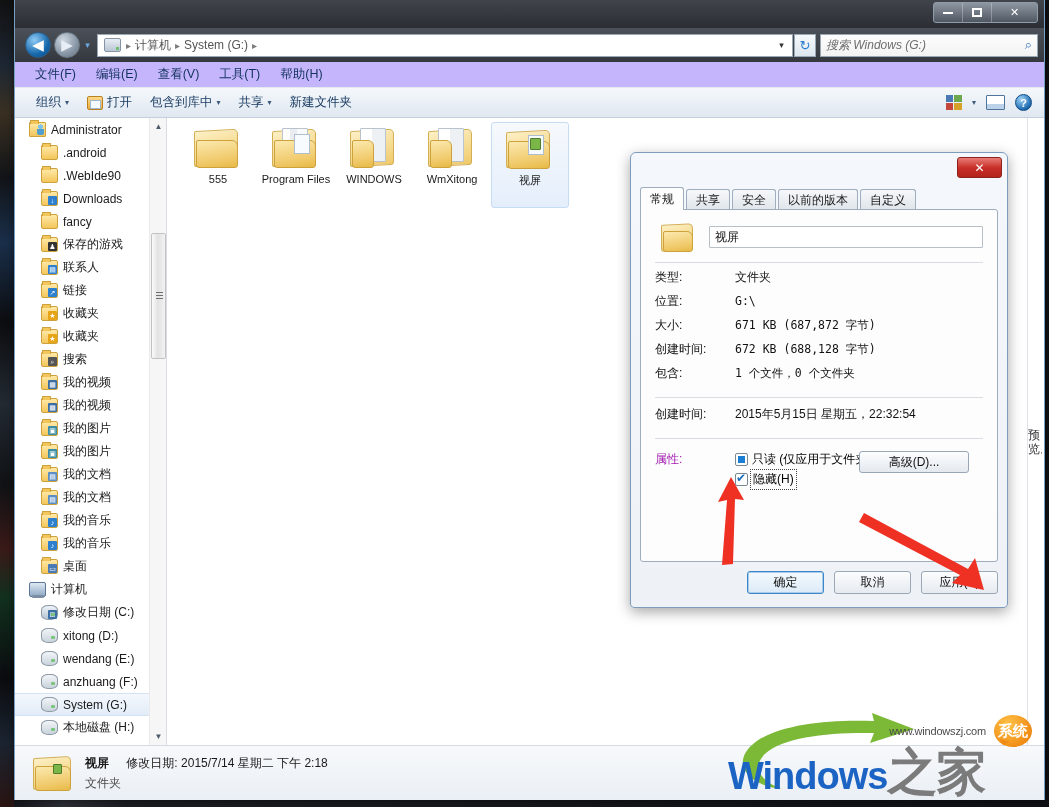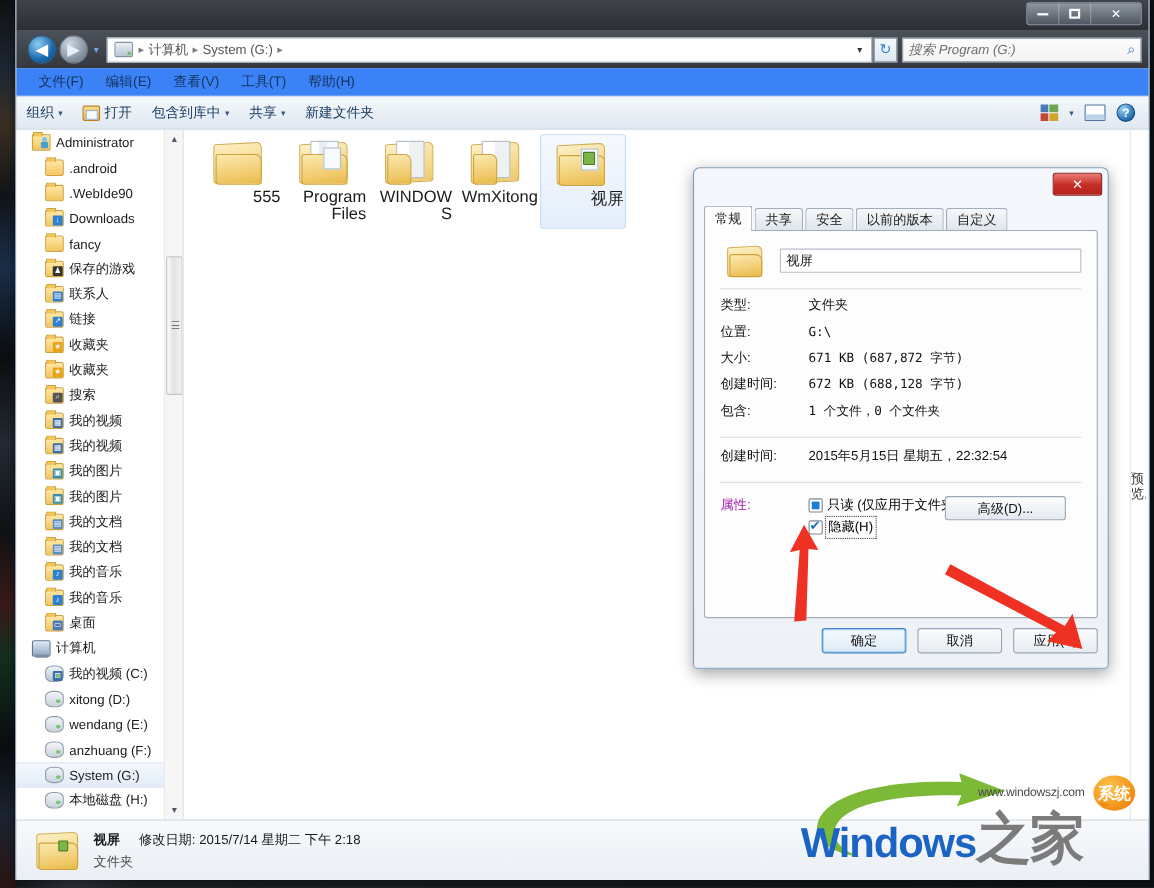--- a/index.html
+++ b/index.html
@@ -121,32 +121,32 @@
     background: linear-gradient(180deg,#fdfdfd,#f3f3f3);
     border: 1px solid #9aa7b5;
     display: flex; align-items: center; padding: 0 5px;
   }
   #searchph { flex:1; color:#6d6d6d; font-style: italic; font-size: 12px; }
   #searchicon { color:#3b77bb; font-size: 13px; }
 
   
   #menubar {
     position: absolute; left: 0; top: 62px; width: 100%; height: 26px;
-    background: #3b82f6;
+    background: #c4b5fd;
     border-bottom: 1px solid #e3e8ee;
     display: flex; align-items: center; padding-left: 10px;
   }
   .menu-item { padding: 2px 10px; color: #14335c; font-size: 12.5px; }
 
   
   #toolbar {
     position: absolute; left: 0; top: 88px; width: 100%; height: 30px;
     background: linear-gradient(180deg,#f4f8fb 0%, #e9eff6 55%, #dfe7f0 100%);
     border-bottom: 1px solid #c4d0de;
-    display: flex; align-items: center; 
+    display: flex; align-items: center; padding-left: 12px;
   }
   .tb-item {
     display: flex; align-items: center; gap: 4px;
     padding: 2px 9px; color: #17385f; font-size: 12.5px;
   }
   .caret { font-size: 8px; color: #3d5a7d; }
   .tb-openicon {
     width: 16px; height: 14px;
     background: linear-gradient(180deg,#ffd98a,#e9ac3f);
     border: 1px solid #b8821f; border-radius: 2px; position: relative;
@@ -314,21 +314,21 @@
   }
   .bf-doc {
     position:absolute; left:22px; top:6px; width:16px; height:20px;
     background:#f8fbfd; border:1px solid #aebecd;
   }
   .bf-green {
     position:absolute; left:24px; top:9px; width:11px; height:12px;
     background:#7ab648; border:1px solid #4f7c2a; border-radius:1px;
   }
   .file-label {
-    font-size: 15px; color: #1a1a1a; text-align: right;
+    font-size: 11px; color: #1a1a1a; text-align: center;
     line-height: 15px; width: 74px; word-break: break-word;
   }
   #preview-text {
     position: absolute; right: 2px; top: 310px;
     font-size: 12px; color: #333; width: 14px; line-height: 14px;
     overflow: hidden;
   }
   #preview-divider {
     position: absolute; right: 16px; top: 0; width: 1px; height: 100%;
     background: #dfe3e8;
@@ -344,21 +344,21 @@
   #st-icon {
     width: 40px; height: 36px; position: relative; margin-right: 12px;
   }
   #st-text { display: flex; flex-direction: column; gap: 3px; }
   #st-line1 { font-size: 12px; color: #1a1a1a; }
   #st-line1 b { font-weight: bold; margin-right: 14px; }
   #st-line2 { font-size: 12px; color: #4a4a4a; }
 
   
   #watermark {
-    position: absolute; right: 6px; bottom: 10px;
+    position: absolute; right: 6px; bottom: 0;
     width: 320px; height: 92px; pointer-events: none;
   }
   #wm-url {
     position: absolute; right: 52px; top: 18px;
     font-size: 11px; color: #4a4a4a; letter-spacing: -.2px;
   }
   #wm-bubble {
     position: absolute; right: 6px; top: 8px;
     width: 38px; height: 32px; border-radius: 50%;
     background: radial-gradient(circle at 38% 30%, #ffc247, #f08a13 75%, #d9760a);
@@ -541,21 +541,21 @@
       <span class="crumb-sep">▸</span>
       <div style="flex:1"></div>
       <div id="addrdrop">▾</div>
     </div>
 
     <div id="refreshbtn">
       <span>↻</span>
     </div>
 
     <div id="searchbox">
-      <span id="searchph">搜索 Program (G:)</span>
+      <span id="searchph">搜索 Windows (G:)</span>
       <span id="searchicon">⌕</span>
     </div>
   </div>
 
   <div id="menubar">
     <div class="menu-item">文件(F)</div>
     <div class="menu-item">编辑(E)</div>
     <div class="menu-item">查看(V)</div>
     <div class="menu-item">工具(T)</div>
     <div class="menu-item">帮助(H)</div>
@@ -712,21 +712,21 @@
             <span>桌面</span>
           </div>
           <div class="tree-row lvl1">
             <span class="ic ic-pc"></span>
             <span>计算机</span>
           </div>
           <div class="tree-row lvl2">
             <span class="ic ic-drive sys">
               <span class="badge" style="background: rgb(58, 110, 165);">⊞</span>
             </span>
-            <span>我的视频 (C:)</span>
+            <span>修改日期 (C:)</span>
           </div>
           <div class="tree-row lvl2">
             <span class="ic ic-drive"></span>
             <span>xitong (D:)</span>
           </div>
           <div class="tree-row lvl2">
             <span class="ic ic-drive"></span>
             <span>wendang (E:)</span>
           </div>
           <div class="tree-row lvl2">

